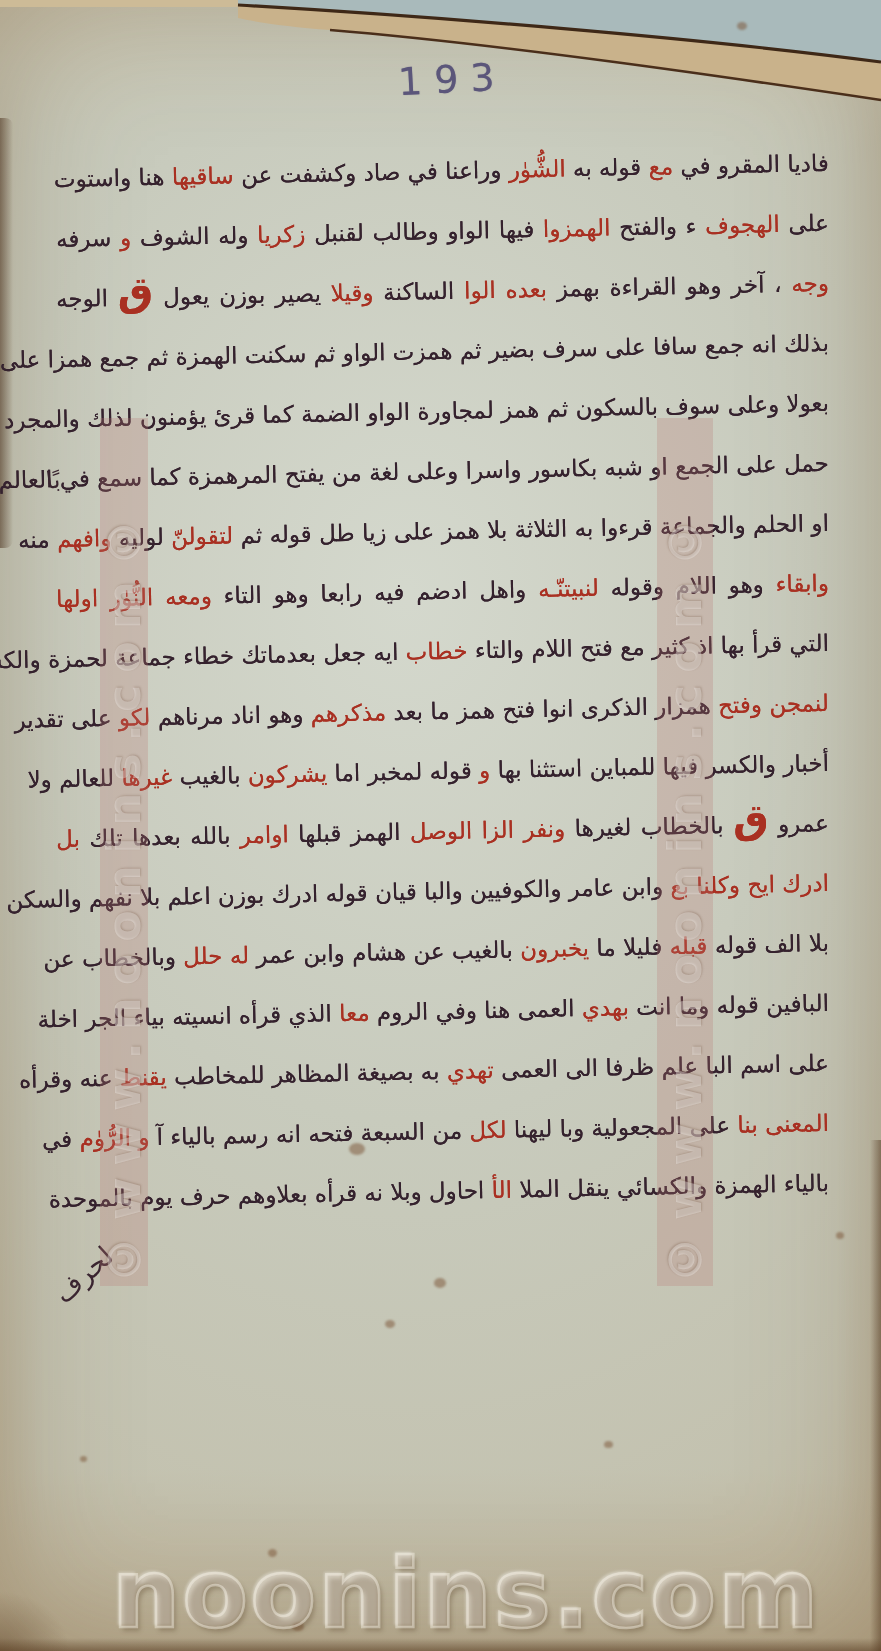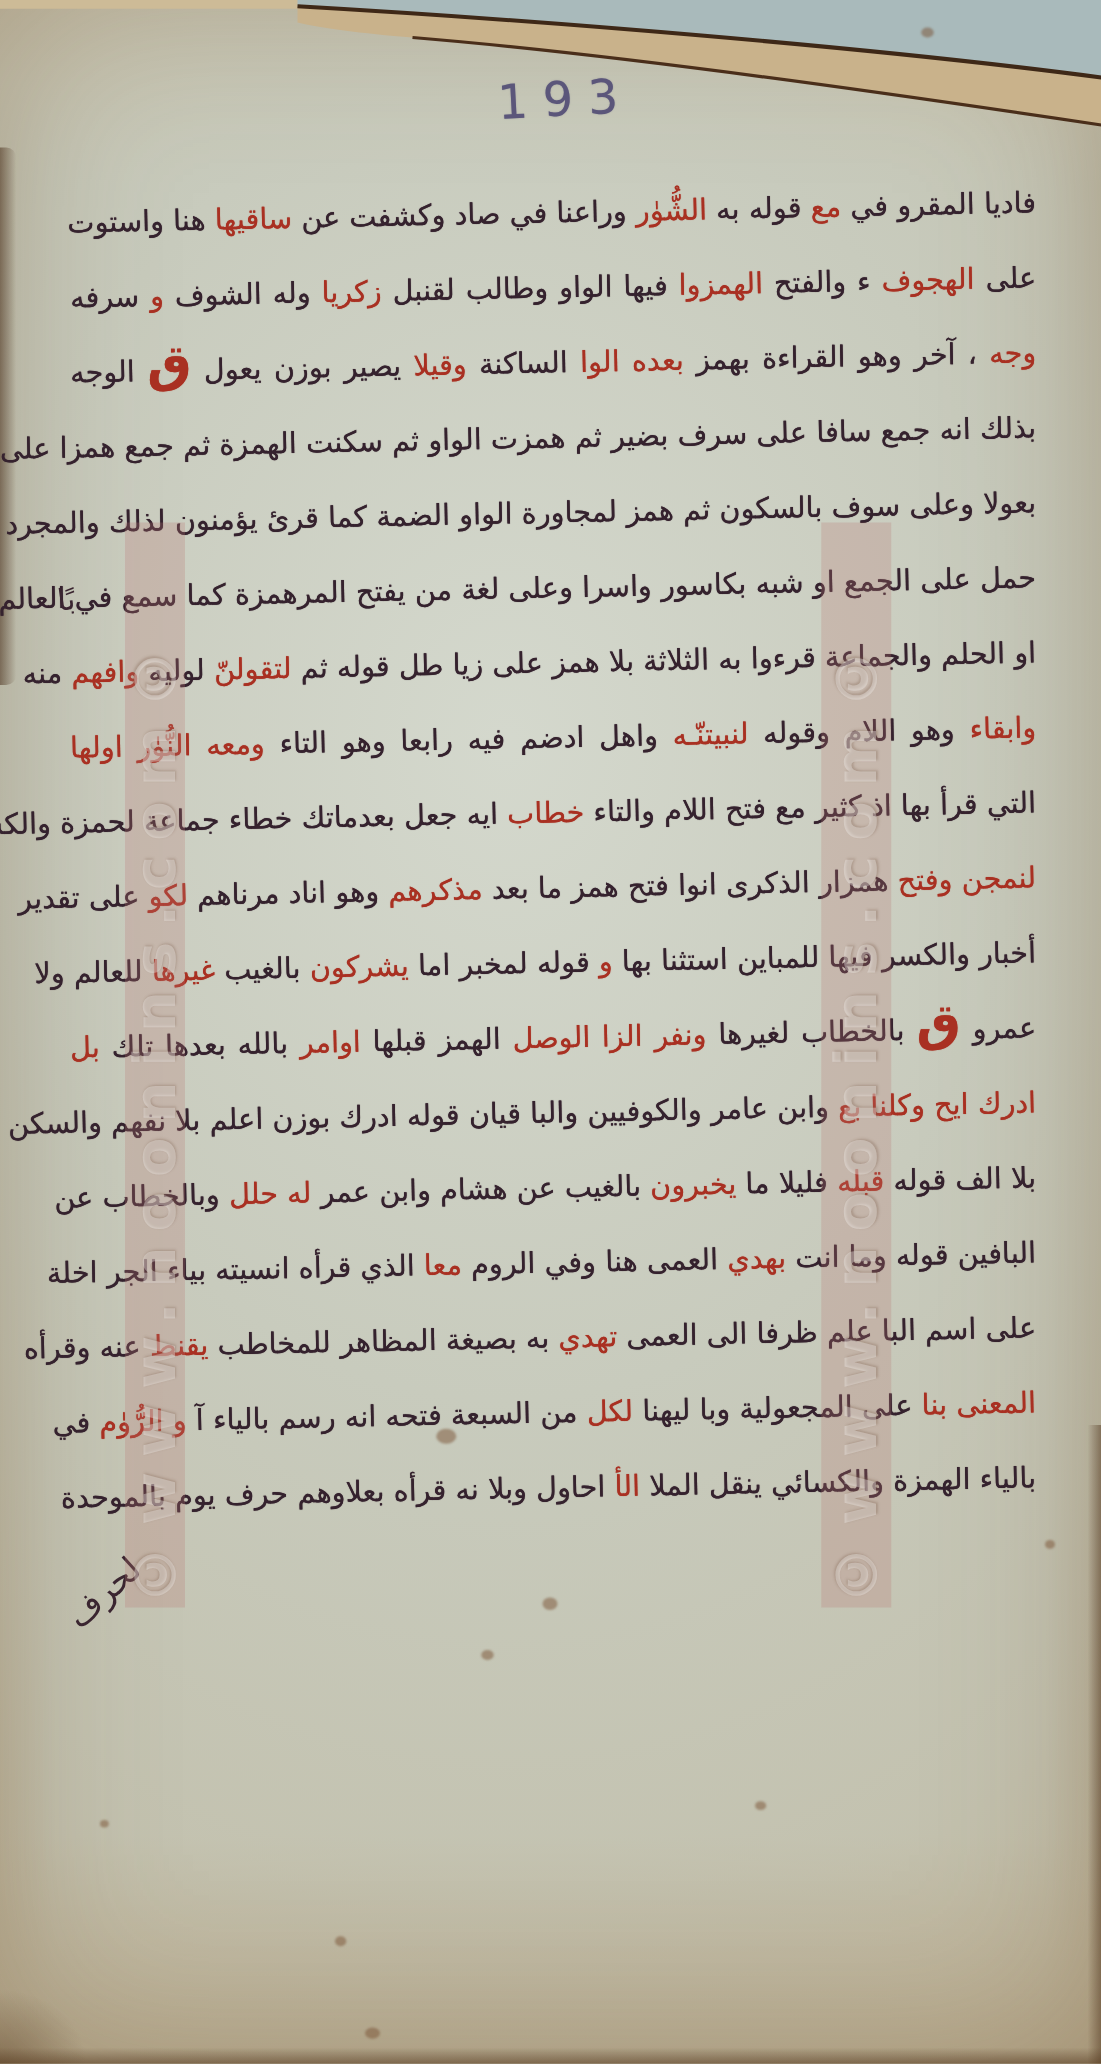--- a/index.html
+++ b/index.html
@@ -119,13 +119,14 @@
   <div id="marginnote">بًا</div>
   <div id="catchword">لحرف</div>
 
   <div id="wmLeft" class="wm-stripe">
     <span class="wm-vtext">©www.noonins.com©</span>
   </div>
   <div id="wmRight" class="wm-stripe">
     <span class="wm-vtext">©www.noonins.com©</span>
   </div>
 
+  <div id="wmBottom">noonins.com</div>
 </div>
 
 </body></html>

